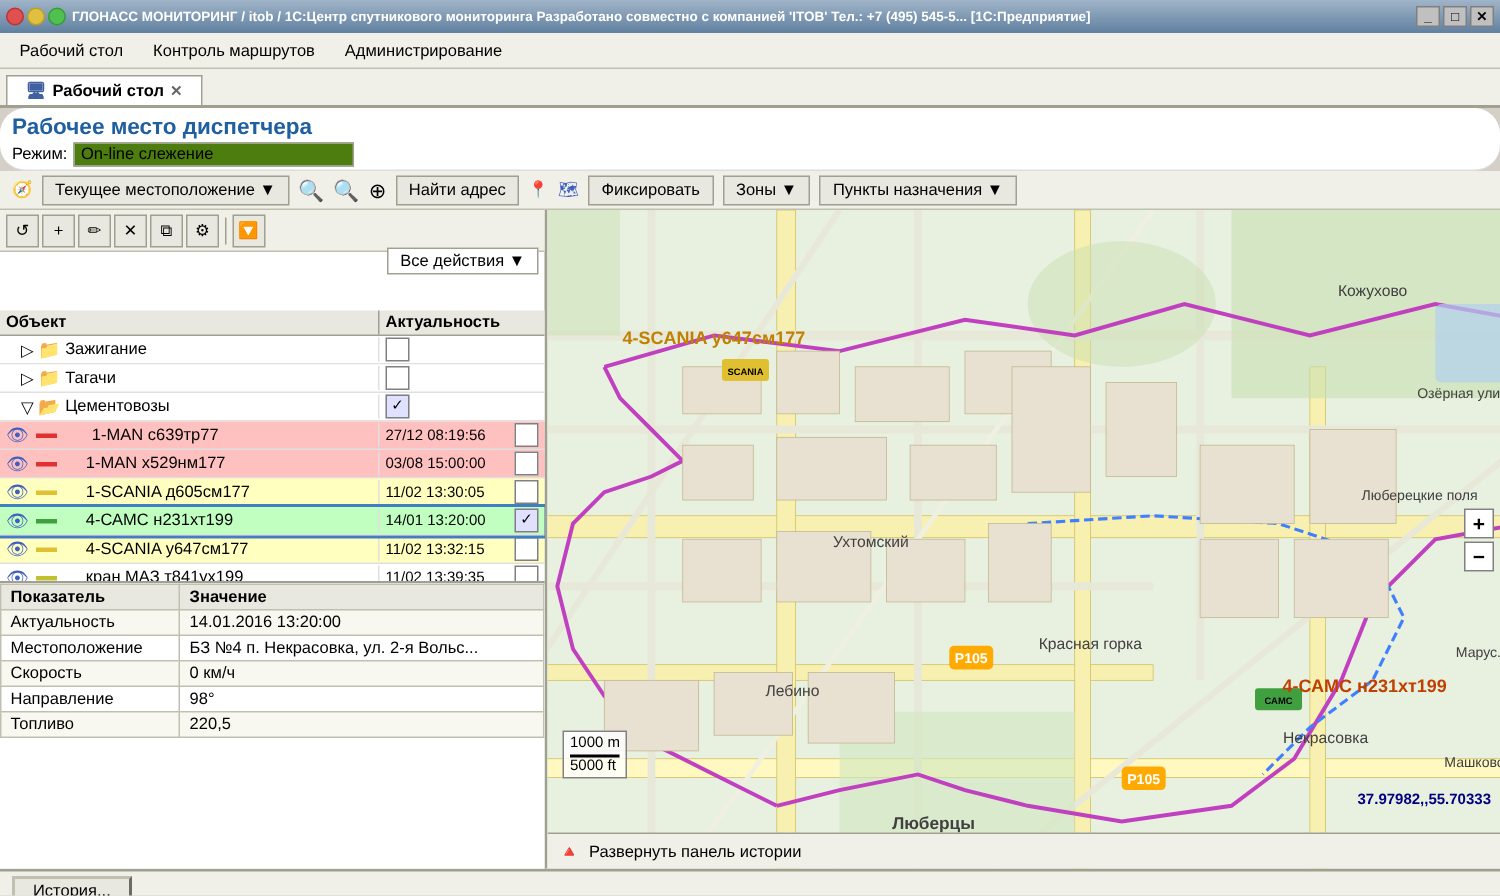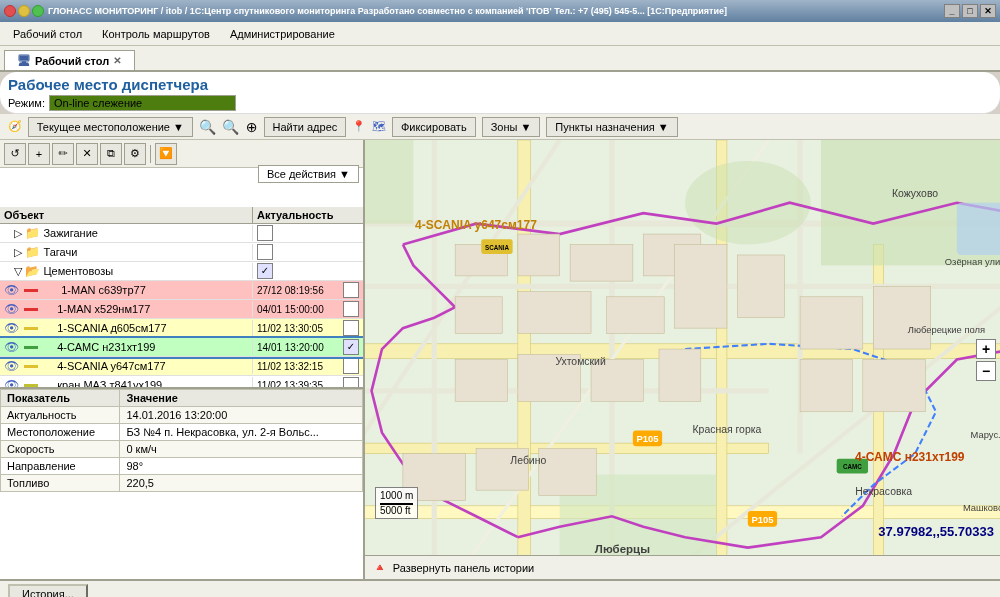--- a/index.html
+++ b/index.html
@@ -219,21 +219,21 @@
       font-size: 11px;
       font-weight: bold;
       color: #c04000;
       white-space: nowrap;
       pointer-events: none;
     }
     .map-coords {
       position: absolute;
       bottom: 40px;
       right: 6px;
-      font-size: 13px;
+      font-size: 10px;
       font-weight: bold;
       color: #000080;
     }
     .map-scale {
       position: absolute;
       bottom: 60px;
       left: 10px;
       background: rgba(255,255,255,0.8);
       padding: 2px 4px;
       font-size: 10px;
@@ -429,21 +429,21 @@
         </div>
       </div>
 
       <div class="vl-row row-red">
         <div class="vl-cell-obj">
           <span class="eye-icon">👁</span>
           <span style="display:inline-block;width:14px;height:3px;background:#e03030;margin-right:2px;flex-shrink:0;"></span>
           <span style="margin-left:14px;">1-MAN х529нм177</span>
         </div>
         <div class="vl-cell-act">
-          <span>04/01 15:00:00</span>
+          <span>03/08 15:00:00</span>
           <span class="checkbox-cell"></span>
         </div>
       </div>
 
       <div class="vl-row row-yellow">
         <div class="vl-cell-obj">
           <span class="eye-icon">👁</span>
           <span style="display:inline-block;width:14px;height:3px;background:#e0c030;margin-right:2px;flex-shrink:0;"></span>
           <span style="margin-left:14px;">1-SCANIA д605см177</span>
         </div>

